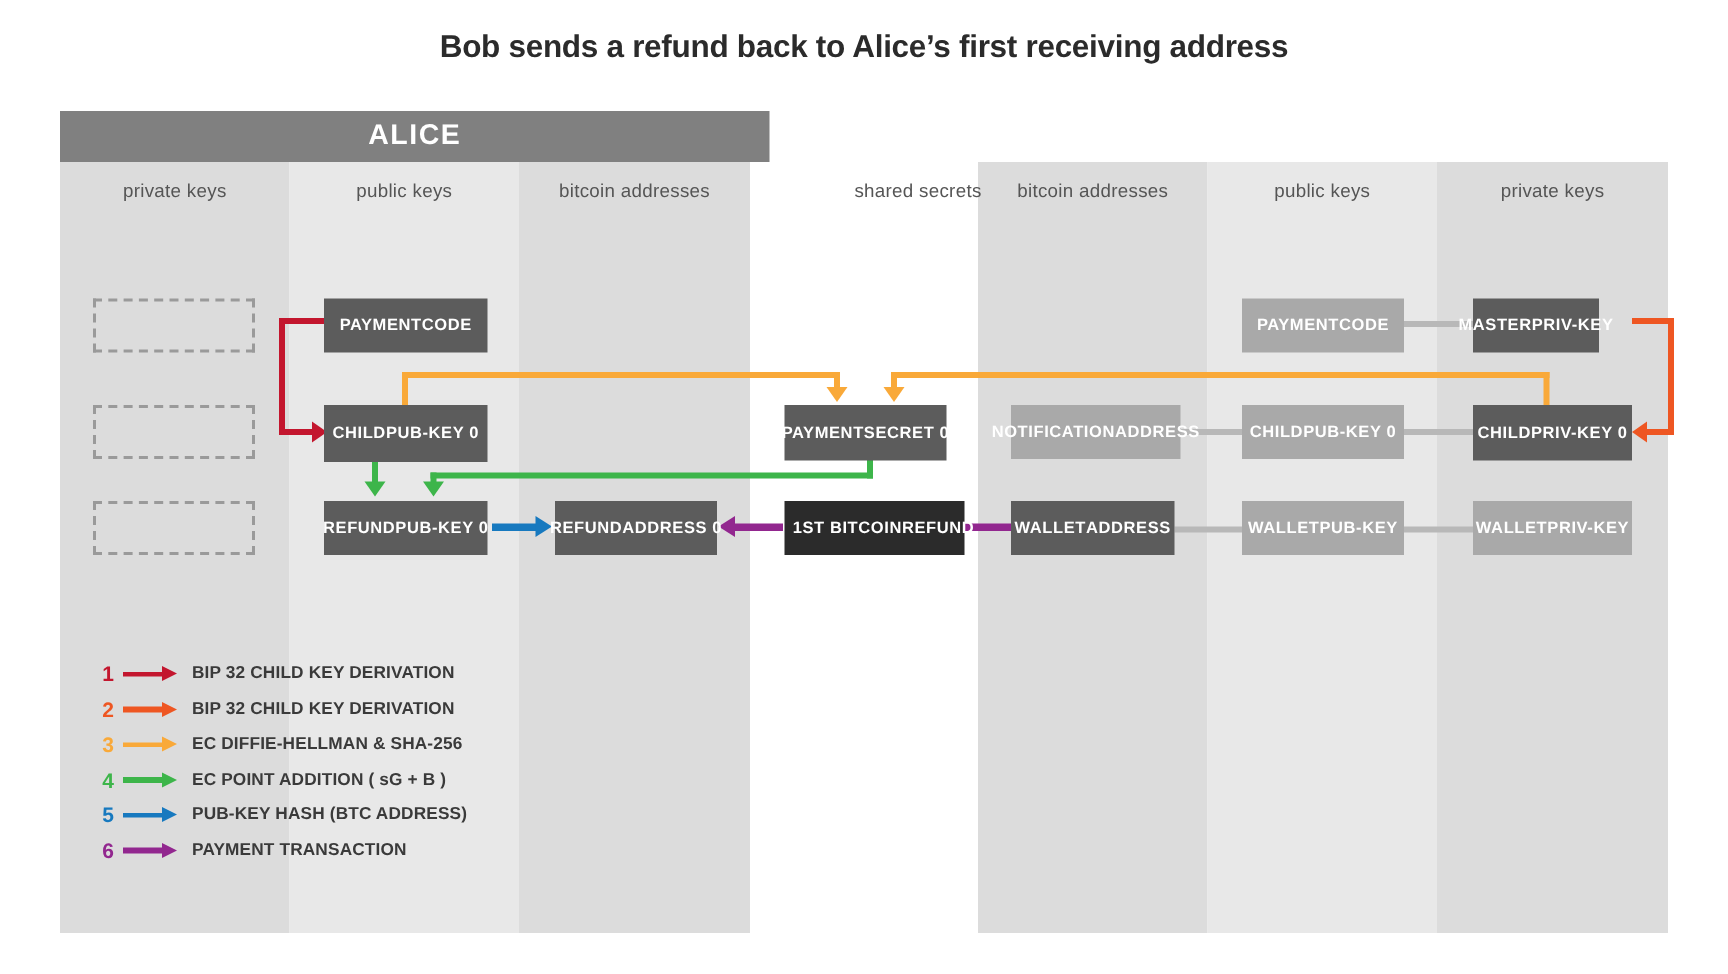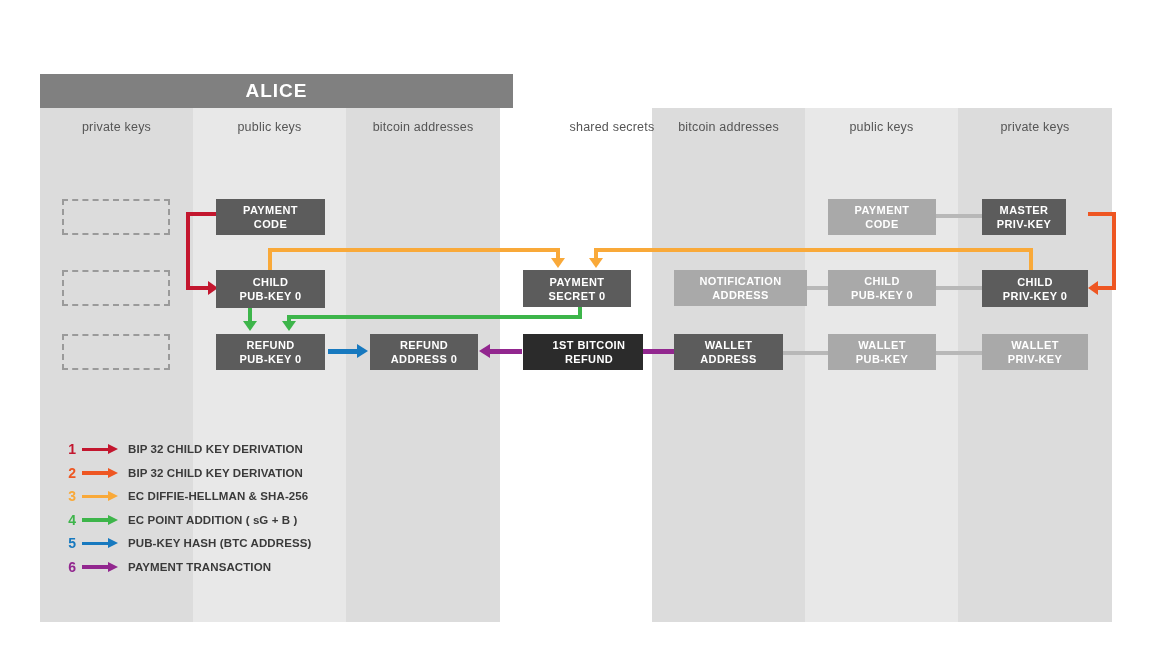--- a/index.html
+++ b/index.html
@@ -29,21 +29,21 @@
   .owner-bob{background:#2b2b2b;}
 
   
   .col-caption{
     position:absolute;text-align:center;font-size:12.5px;color:#555555;
     letter-spacing:.2px;
   }
 
   
   .node{
-    position:absolute;display:flex;flex-direction:column;
+    position:absolute;display:flex;flex-direction:row;
     align-items:center;justify-content:center;
     color:#ffffff;font-size:11px;font-weight:bold;letter-spacing:.4px;
     line-height:14px;text-align:right;
   }
   .node span{display:block;white-space:nowrap;}
   .n-dark{background:#5c5c5c;}
   .n-darkest{background:#2b2b2b;padding-left:12px;}
   .n-mid{background:#a9a9a9;}
 
   
@@ -60,20 +60,21 @@
   .legend-arrow .head{position:absolute;left:26px;top:0;width:0;height:0;
      border-top:5.5px solid transparent;border-bottom:5.5px solid transparent;}
   .legend-label{margin-left:8px;font-size:11.5px;font-weight:bold;color:#3a3a3a;
      letter-spacing:.1px;white-space:nowrap;text-align:right;}
 </style>
 </head>
 <body>
 
 <div id="stage">
 
+  <div class="title">Bob sends a refund back to Alice’s first receiving address</div>
 
   <div class="band band-dark" style="left:40px;  top:108px; width:153px; height:514px;"></div>
   <div class="band band-light" style="left:193px; top:108px; width:153px; height:514px;"></div>
   <div class="band band-dark" style="left:346px; top:108px; width:154px; height:514px;"></div>
   <div class="band band-dark" style="left:652px; top:108px; width:153px; height:514px;"></div>
   <div class="band band-light" style="left:805px; top:108px; width:153px; height:514px;"></div>
   <div class="band band-dark" style="left:958px; top:108px; width:154px; height:514px;"></div>
 
   <div class="owner-bar owner-alice" style="left:40px; top:74px; width:473px; height:34px;">
     <span>ALICE</span>
@@ -155,21 +156,21 @@
   <div class="node n-dark" style="left:523px; top:270px; width:108px; height:37px;">
     <span>PAYMENT</span>
     <span>SECRET 0</span>
   </div>
 
   <div class="node n-darkest" style="left:523px; top:334px; width:108px; height:36px;">
     <span>1ST BITCOIN</span>
     <span>REFUND</span>
   </div>
 
-  <div class="node n-mid" style="left:674px; top:270px; width:133px; height:36px;">
+  <div class="node n-mid" style="left:674px; top:270px; width:113px; height:36px;">
     <span>NOTIFICATION</span>
     <span>ADDRESS</span>
   </div>
 
   <div class="node n-dark" style="left:674px; top:334px; width:109px; height:36px;">
     <span>WALLET</span>
     <span>ADDRESS</span>
   </div>
 
   <div class="node n-mid" style="left:828px; top:199px; width:108px; height:36px;">

